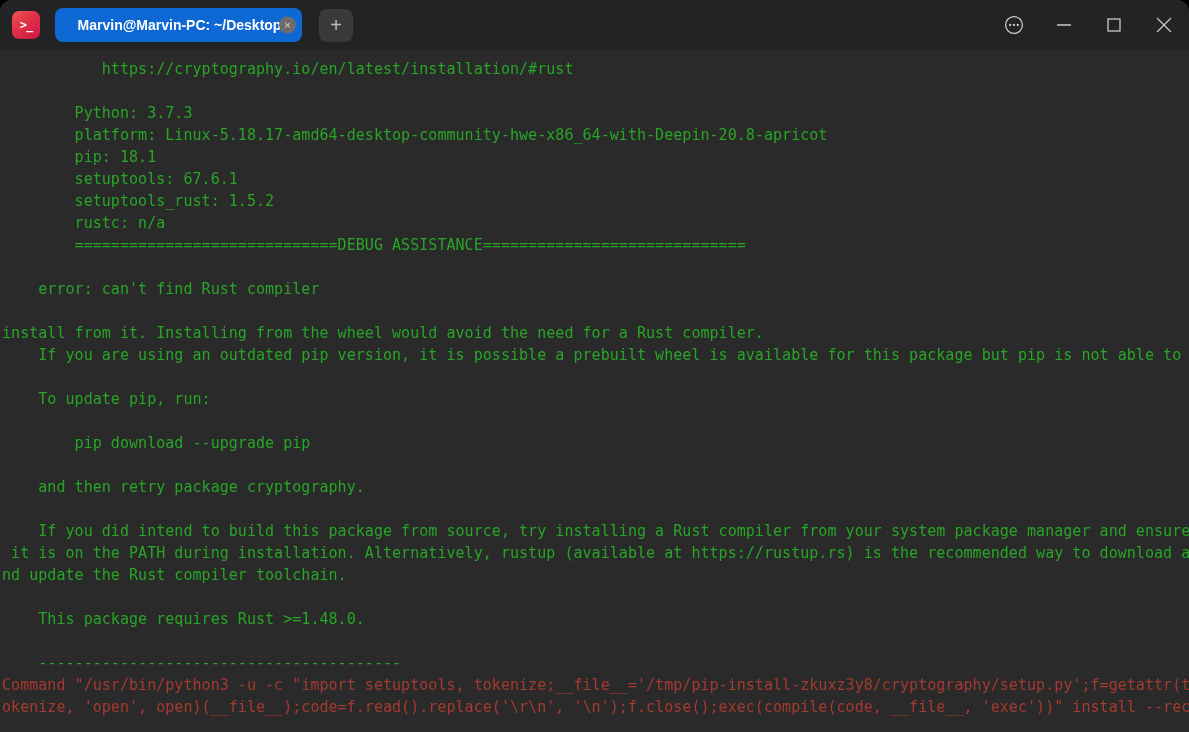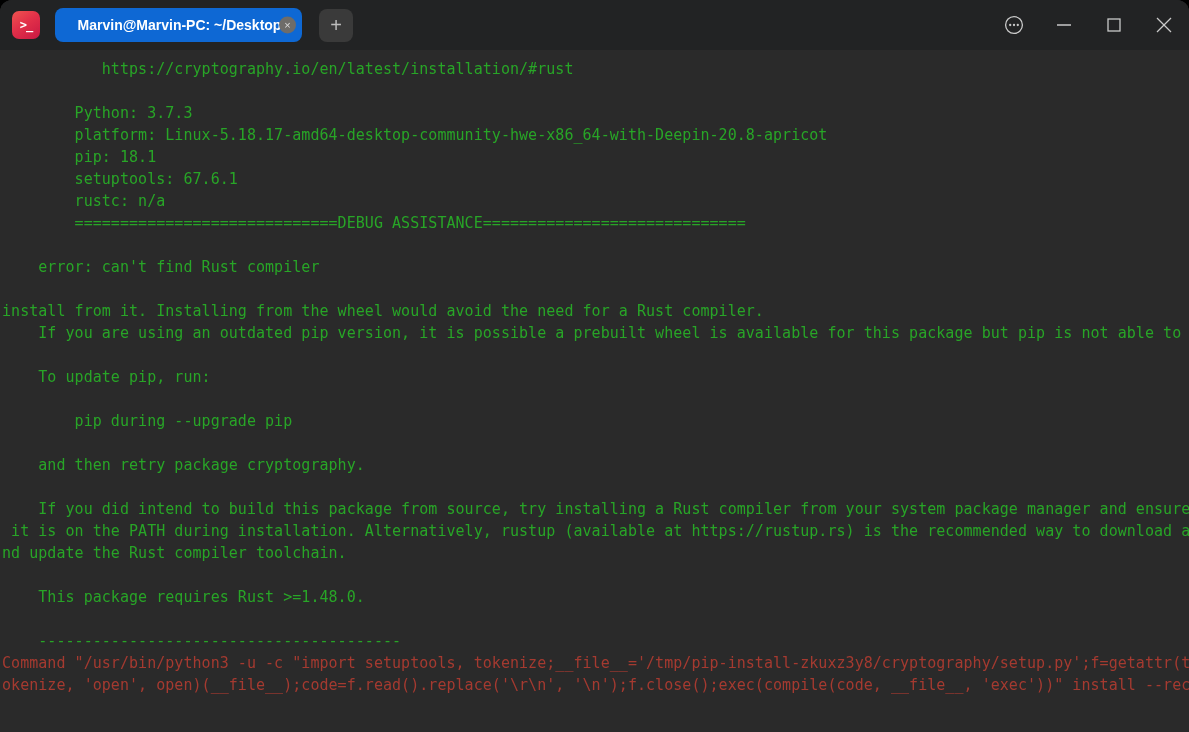--- a/index.html
+++ b/index.html
@@ -156,31 +156,32 @@
     </div>
   </div>
 
   <div class="term" id="term">
       <div class="ln green">           https://cryptography.io/en/latest/installation/#rust</div>
       <div class="ln green"></div>
       <div class="ln green">        Python: 3.7.3</div>
       <div class="ln green">        platform: Linux-5.18.17-amd64-desktop-community-hwe-x86_64-with-Deepin-20.8-apricot</div>
       <div class="ln green">        pip: 18.1</div>
       <div class="ln green">        setuptools: 67.6.1</div>
+      <div class="ln green">        setuptools_rust: 1.5.2</div>
       <div class="ln green">        rustc: n/a</div>
       <div class="ln green">        =============================DEBUG ASSISTANCE=============================</div>
       <div class="ln green"></div>
       <div class="ln green">    error: can't find Rust compiler</div>
       <div class="ln green"></div>
       <div class="ln green">install from it. Installing from the wheel would avoid the need for a Rust compiler.</div>
       <div class="ln green">    If you are using an outdated pip version, it is possible a prebuilt wheel is available for this package but pip is not able to</div>
       <div class="ln green"></div>
       <div class="ln green">    To update pip, run:</div>
       <div class="ln green"></div>
-      <div class="ln green">        pip during --upgrade pip</div>
+      <div class="ln green">        pip download --upgrade pip</div>
       <div class="ln green"></div>
       <div class="ln green">    and then retry package cryptography.</div>
       <div class="ln green"></div>
       <div class="ln green">    If you did intend to build this package from source, try installing a Rust compiler from your system package manager and ensure</div>
       <div class="ln green"> it is on the PATH during installation. Alternatively, rustup (available at https://rustup.rs) is the recommended way to download a</div>
       <div class="ln green">nd update the Rust compiler toolchain.</div>
       <div class="ln green"></div>
       <div class="ln green">    This package requires Rust &gt;=1.48.0.</div>
       <div class="ln green"></div>
       <div class="ln green">    ----------------------------------------</div>

